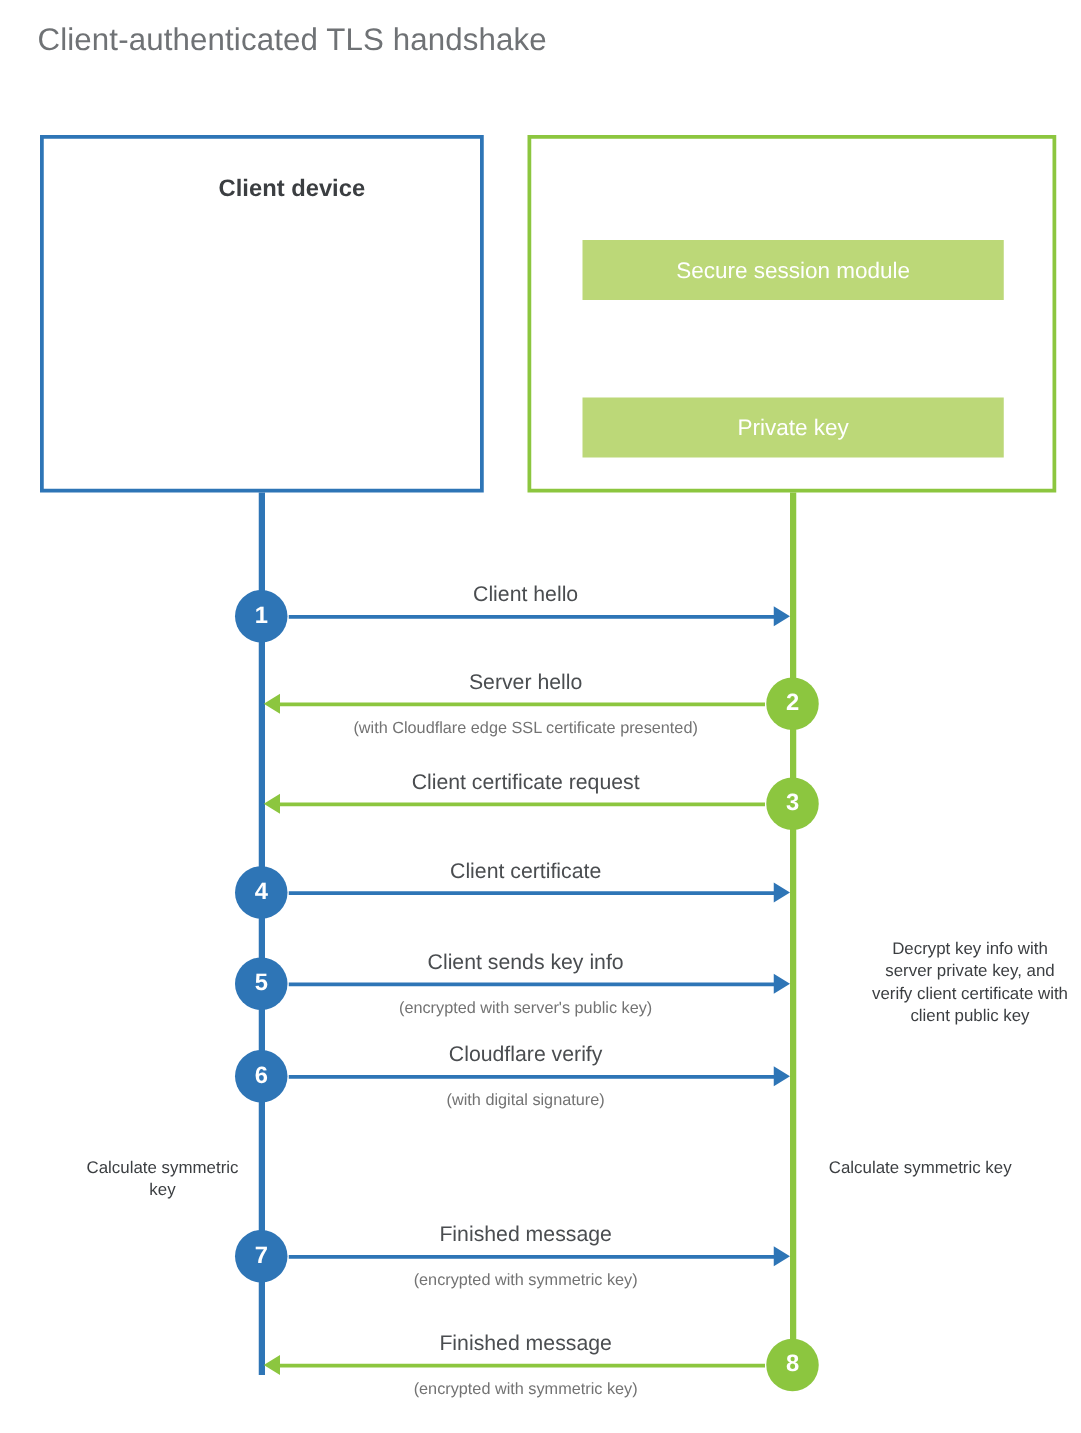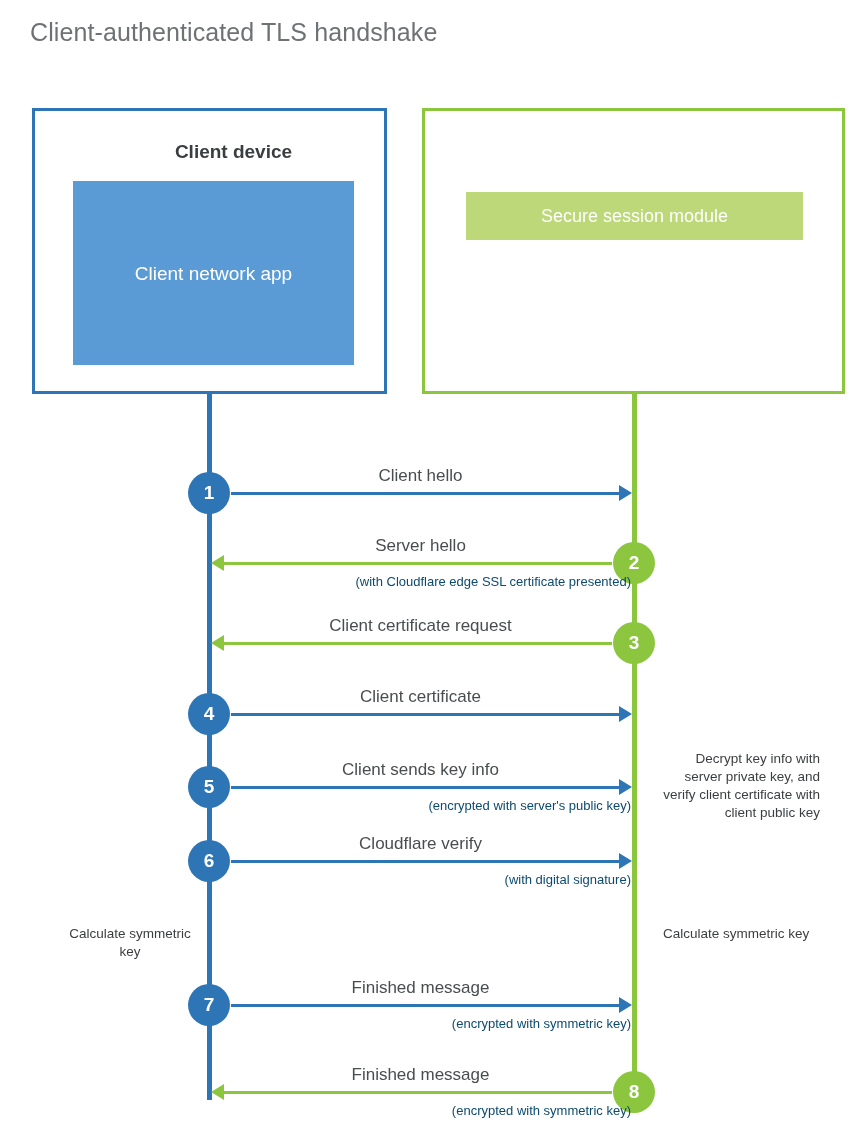--- a/index.html
+++ b/index.html
@@ -147,23 +147,23 @@
   
   .msg-label {
     position: absolute;
     text-align: center;
     font-size: 17px;
     color: #4a4d50;
     white-space: nowrap;
   }
   .msg-sublabel {
     position: absolute;
-    text-align: right;
+    text-align: center;
     font-size: 13px;
-    color: #0c4a6e;
+    color: #737373;
     white-space: nowrap;
   }
 
   
   .side-note {
     position: absolute;
     font-size: 13.5px;
     line-height: 18px;
     color: #3b3e41;
   }
@@ -173,38 +173,38 @@
     width: 140px;
     text-align: center;
   }
   #note-server-calc {
     left: 663px;
     top: 925px;
     width: 150px;
     text-align: left;
   }
   #note-server-decrypt {
-    left: 660px;
+    left: 696px;
     top: 750px;
     width: 160px;
-    text-align: right;
+    text-align: center;
   }
 </style>
 </head>
 <body>
 
 <div id="page-title">Client-authenticated TLS handshake</div>
 
 <div class="entity-box" id="client-device-box">
   <div class="entity-title">Client device</div>
-  <div id="client-app-block">Client network app</div>
 </div>
 
 <div class="entity-box" id="secure-server-box">
   <div class="server-bar" id="server-bar-0">Secure session module</div>
+  <div class="server-bar" id="server-bar-2">Private key</div>
 </div>
 
 <div class="lifeline" id="client-lifeline"></div>
 <div class="lifeline" id="server-lifeline"></div>
 
 <div id="sequence-layer">
     <div class="step-circle blue" style="top: 472px;">1</div>
     <div class="arrow-line blue" style="left: 231px; top: 492px; width: 390px;"></div>
     <div class="arrow-head right blue" style="top: 485px; left: 619px;"></div>
     <div class="msg-label" style="left: 210px; width: 421px; top: 466px;">Client hello</div>

